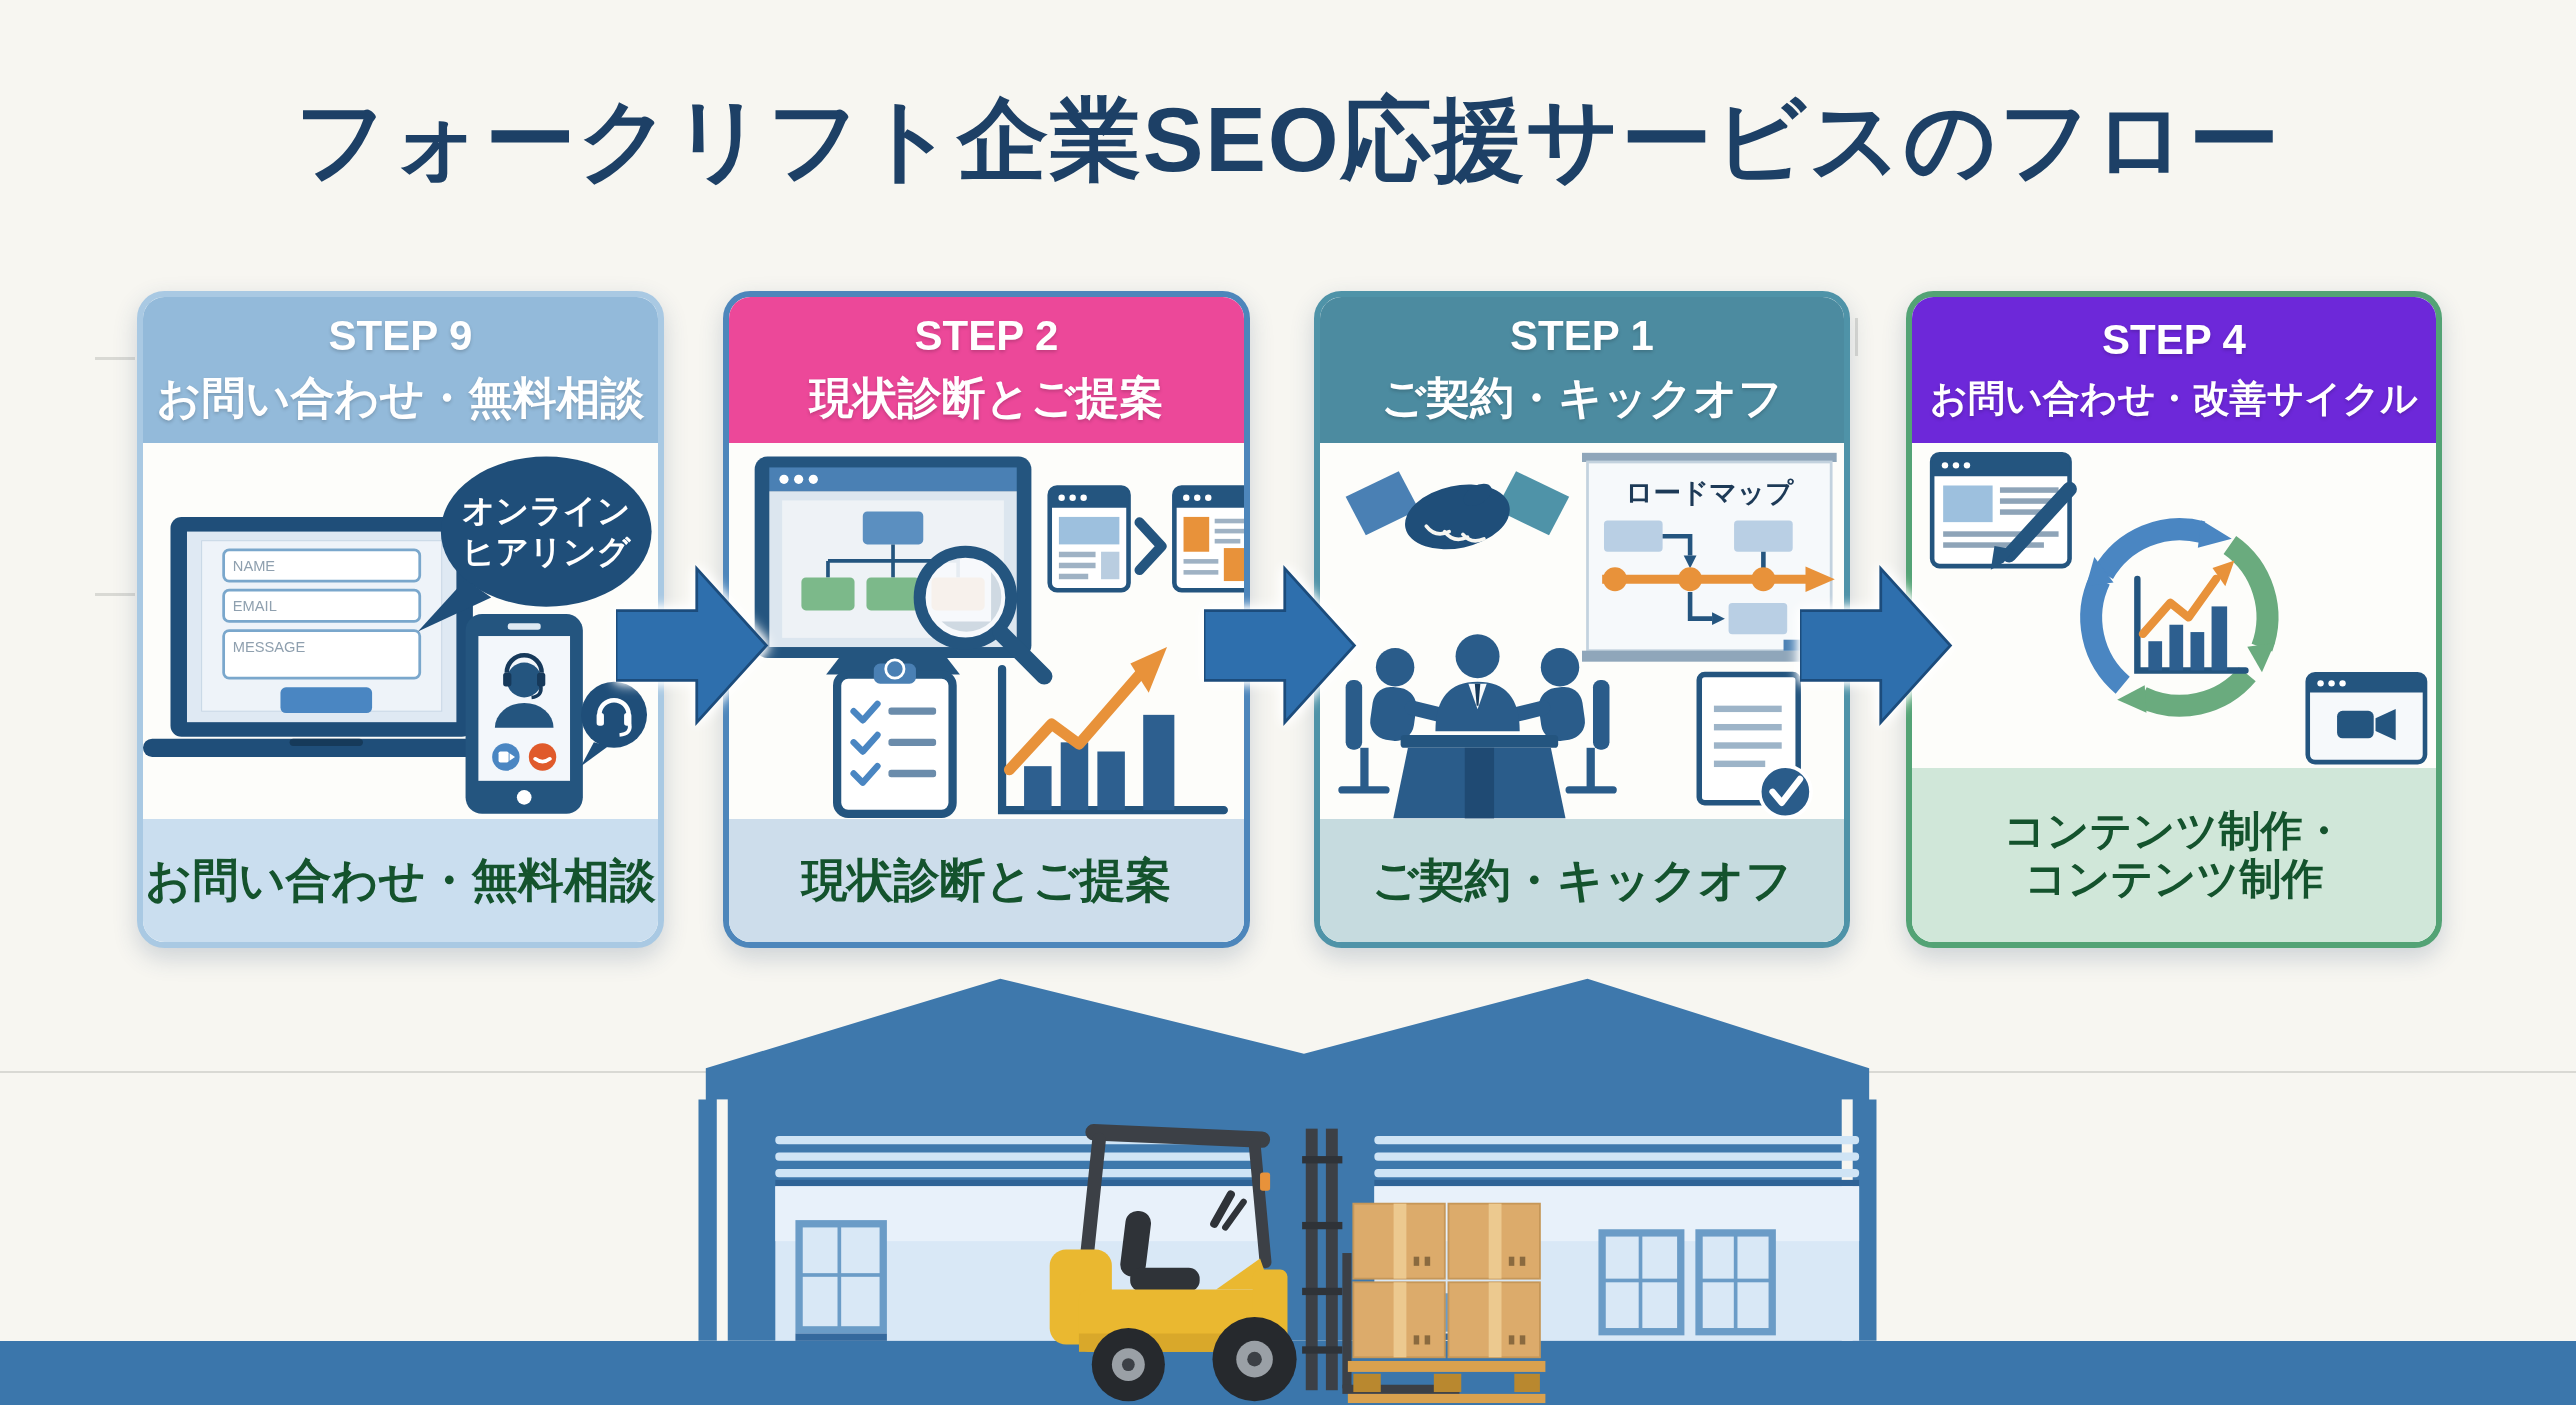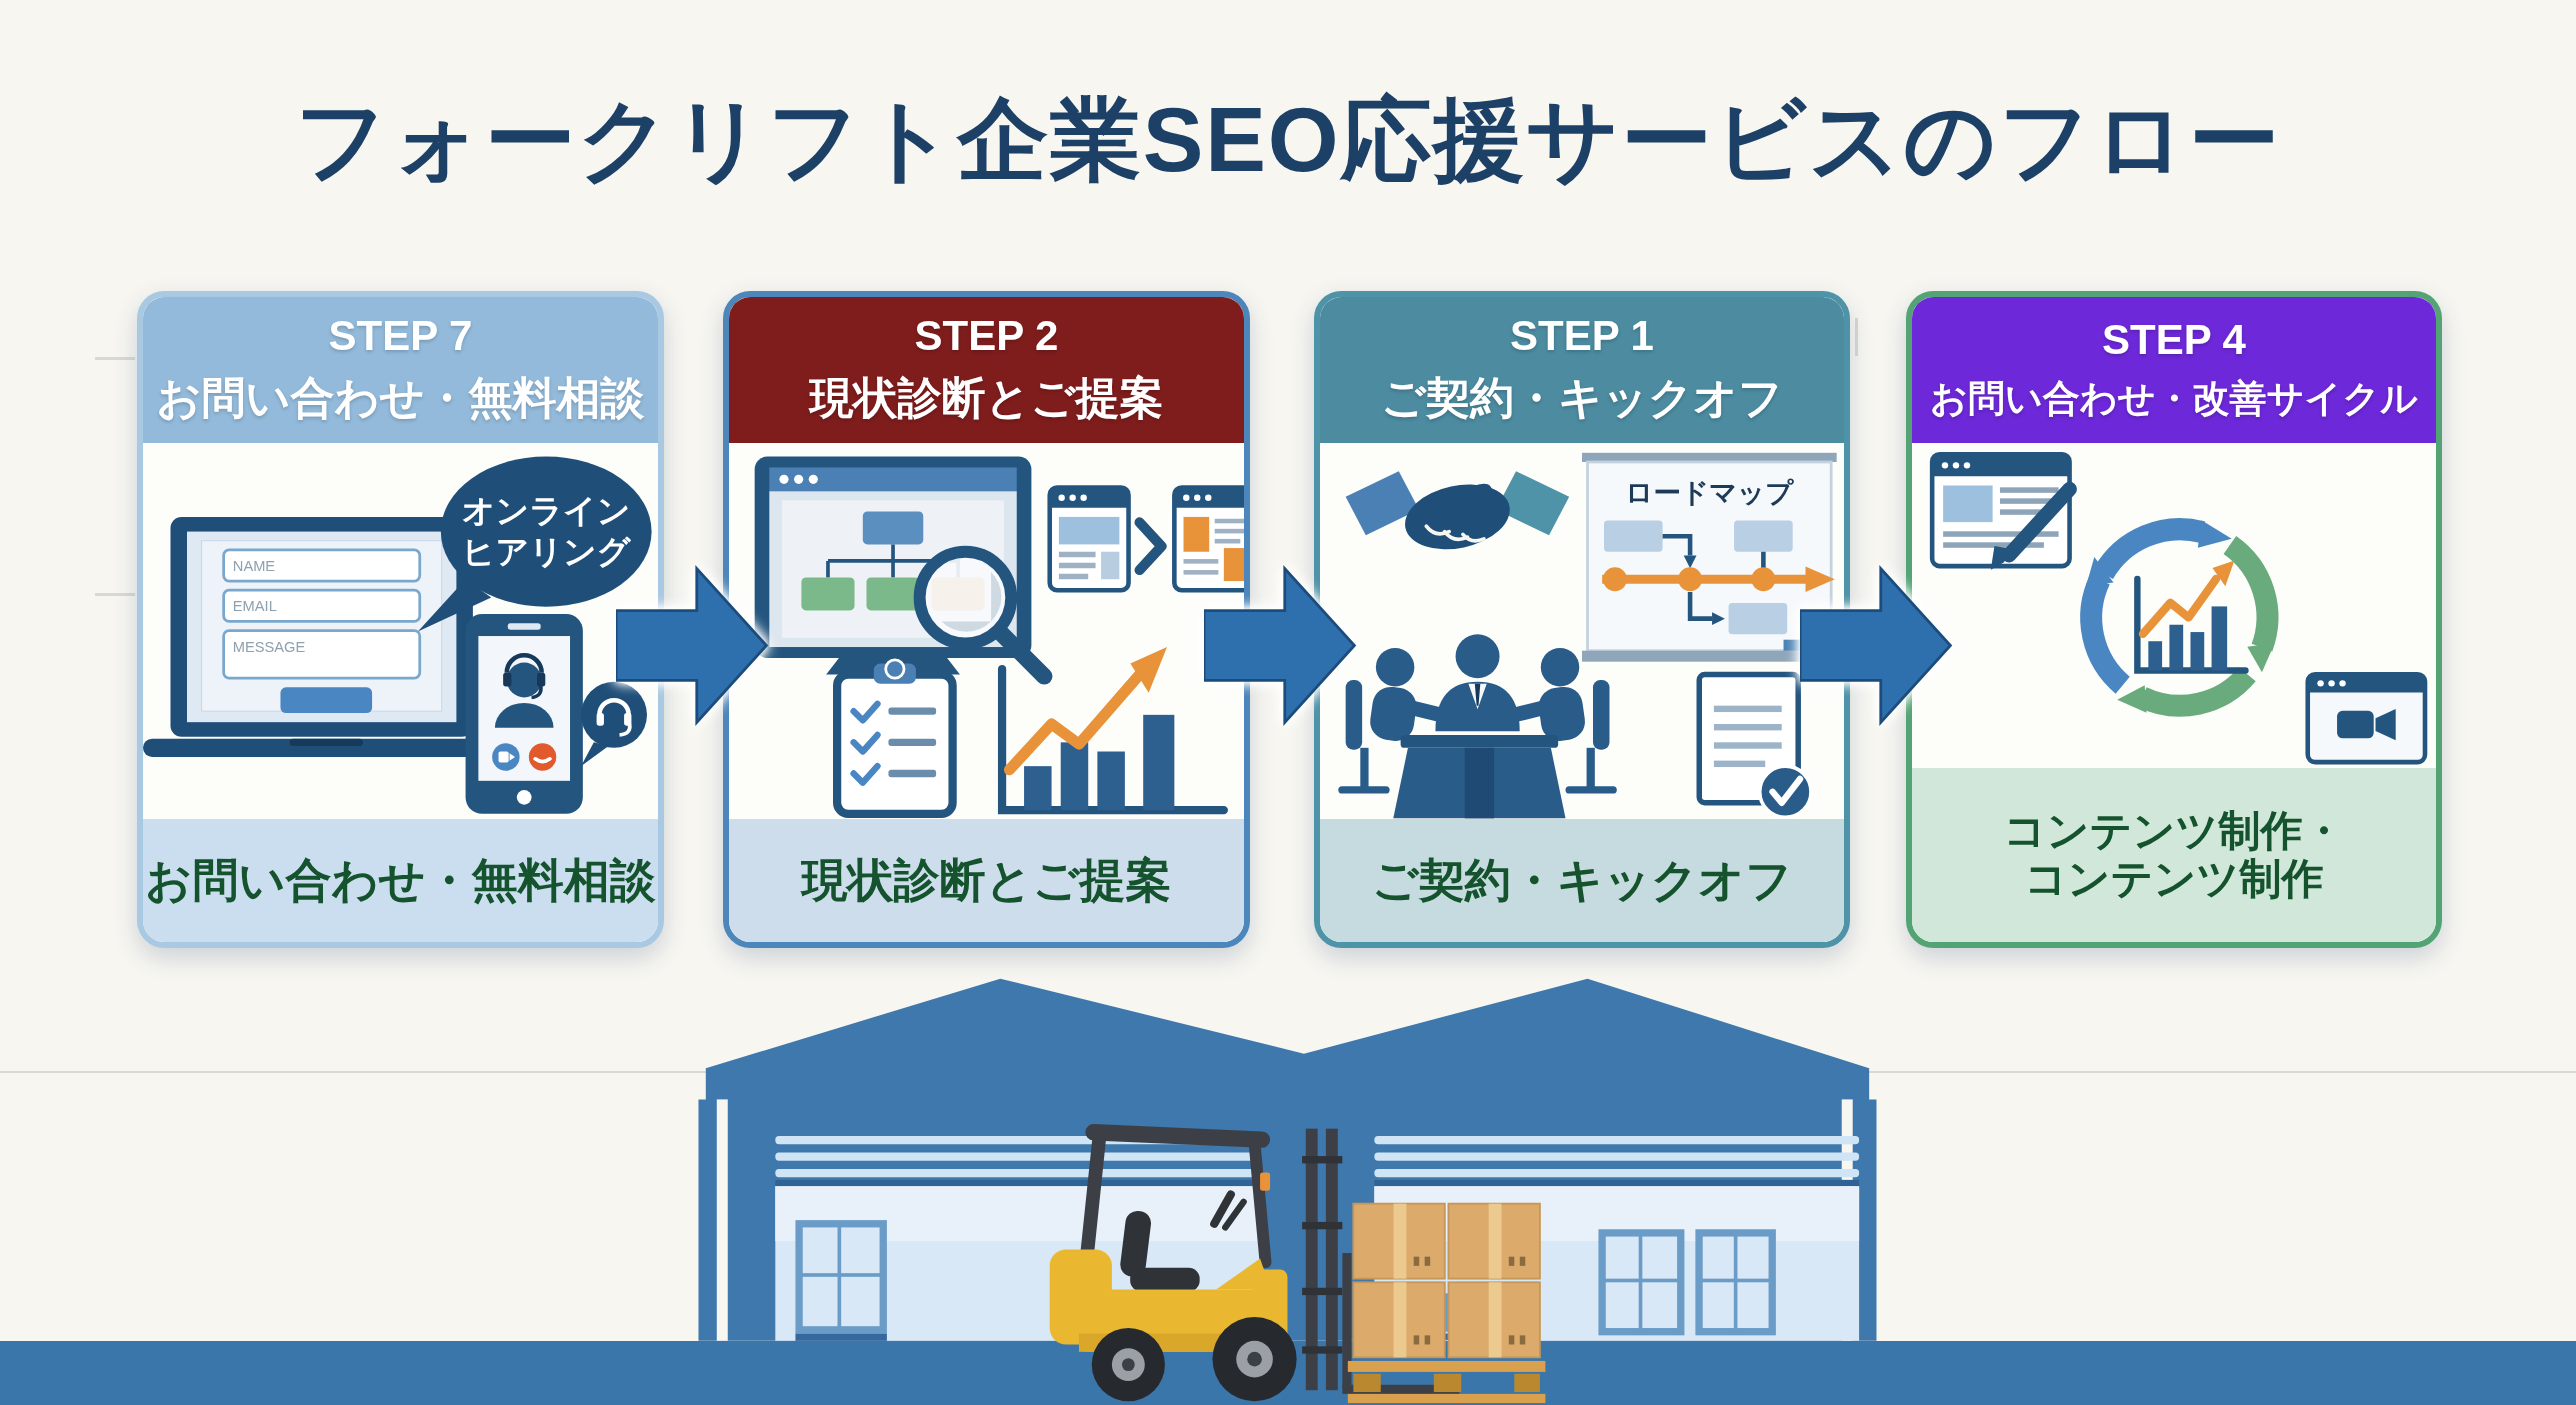--- a/index.html
+++ b/index.html
@@ -19,21 +19,21 @@
     box-shadow:0 9.1px 24px rgba(40,70,110,.20);box-sizing:border-box;border:6.4px solid #999;}
   .card.c1{left:137px;width:527px;border-color:#a9c9e3;}
   .card.c2{left:723px;width:527px;border-color:#4d86bb;}
   .card.c3{left:1314px;width:536px;border-color:#4f93a8;}
   .card.c4{left:1906px;width:536px;border-color:#53a375;}
 
   .card-header{height:146px;flex:0 0 146px;display:flex;flex-direction:column;
     align-items:center;justify-content:center;gap:9.1px;color:#fff;
     text-shadow:0 1.8px 3.7px rgba(0,0,0,.18);}
   .c1 .card-header{background:#93bada;}
-  .c2 .card-header{background:#7f1d1d;}
+  .c2 .card-header{background:#ec4899;}
   .c3 .card-header{background:#4c8ba0;}
   .c4 .card-header{background:#6d28d9;}
   .step-label{font-size:42px;font-weight:800;}
   .step-title{font-size:44px;font-weight:800;white-space:nowrap;}
   .c4 .step-title{font-size:37px;}
 
   .card-body{flex:1;position:relative;}
   .card-body svg{position:absolute;inset:0;width:100%;height:100%;}
 
   .card-footer{display:flex;flex-direction:column;align-items:center;justify-content:center;
@@ -175,21 +175,21 @@
         <rect x="0" y="186" width="30" height="20" fill="#b9882f"></rect>
         <rect x="88" y="186" width="30" height="20" fill="#b9882f"></rect>
         <rect x="176" y="186" width="28" height="20" fill="#b9882f"></rect>
         <rect x="-6" y="208" width="216" height="10" fill="#d9a14e"></rect>
       </g>
     </svg>
   </div>
 
   <div class="card c1">
     <div class="card-header">
-      <div class="step-label">STEP 7</div>
+      <div class="step-label">STEP 9</div>
       <div class="step-title">お問い合わせ・無料相談</div>
     </div>
     <div class="card-body">
       <svg viewBox="0 0 562 409" preserveAspectRatio="xMidYMid meet">
         <g>
           <rect x="30" y="80" width="330" height="240" rx="12" fill="#1f4e79"></rect>
           <rect x="48" y="96" width="294" height="208" fill="#dfe9f3"></rect>
           <rect x="64" y="106" width="262" height="186" fill="#eef3f9" stroke="#c5d5e4"></rect>
           <rect x="88" y="116" width="214" height="34" rx="6" fill="#ffffff" stroke="#7aa7cc" stroke-width="3"></rect>
           <text x="98" y="139" font-size="16" fill="#8fa0af">NAME</text>

